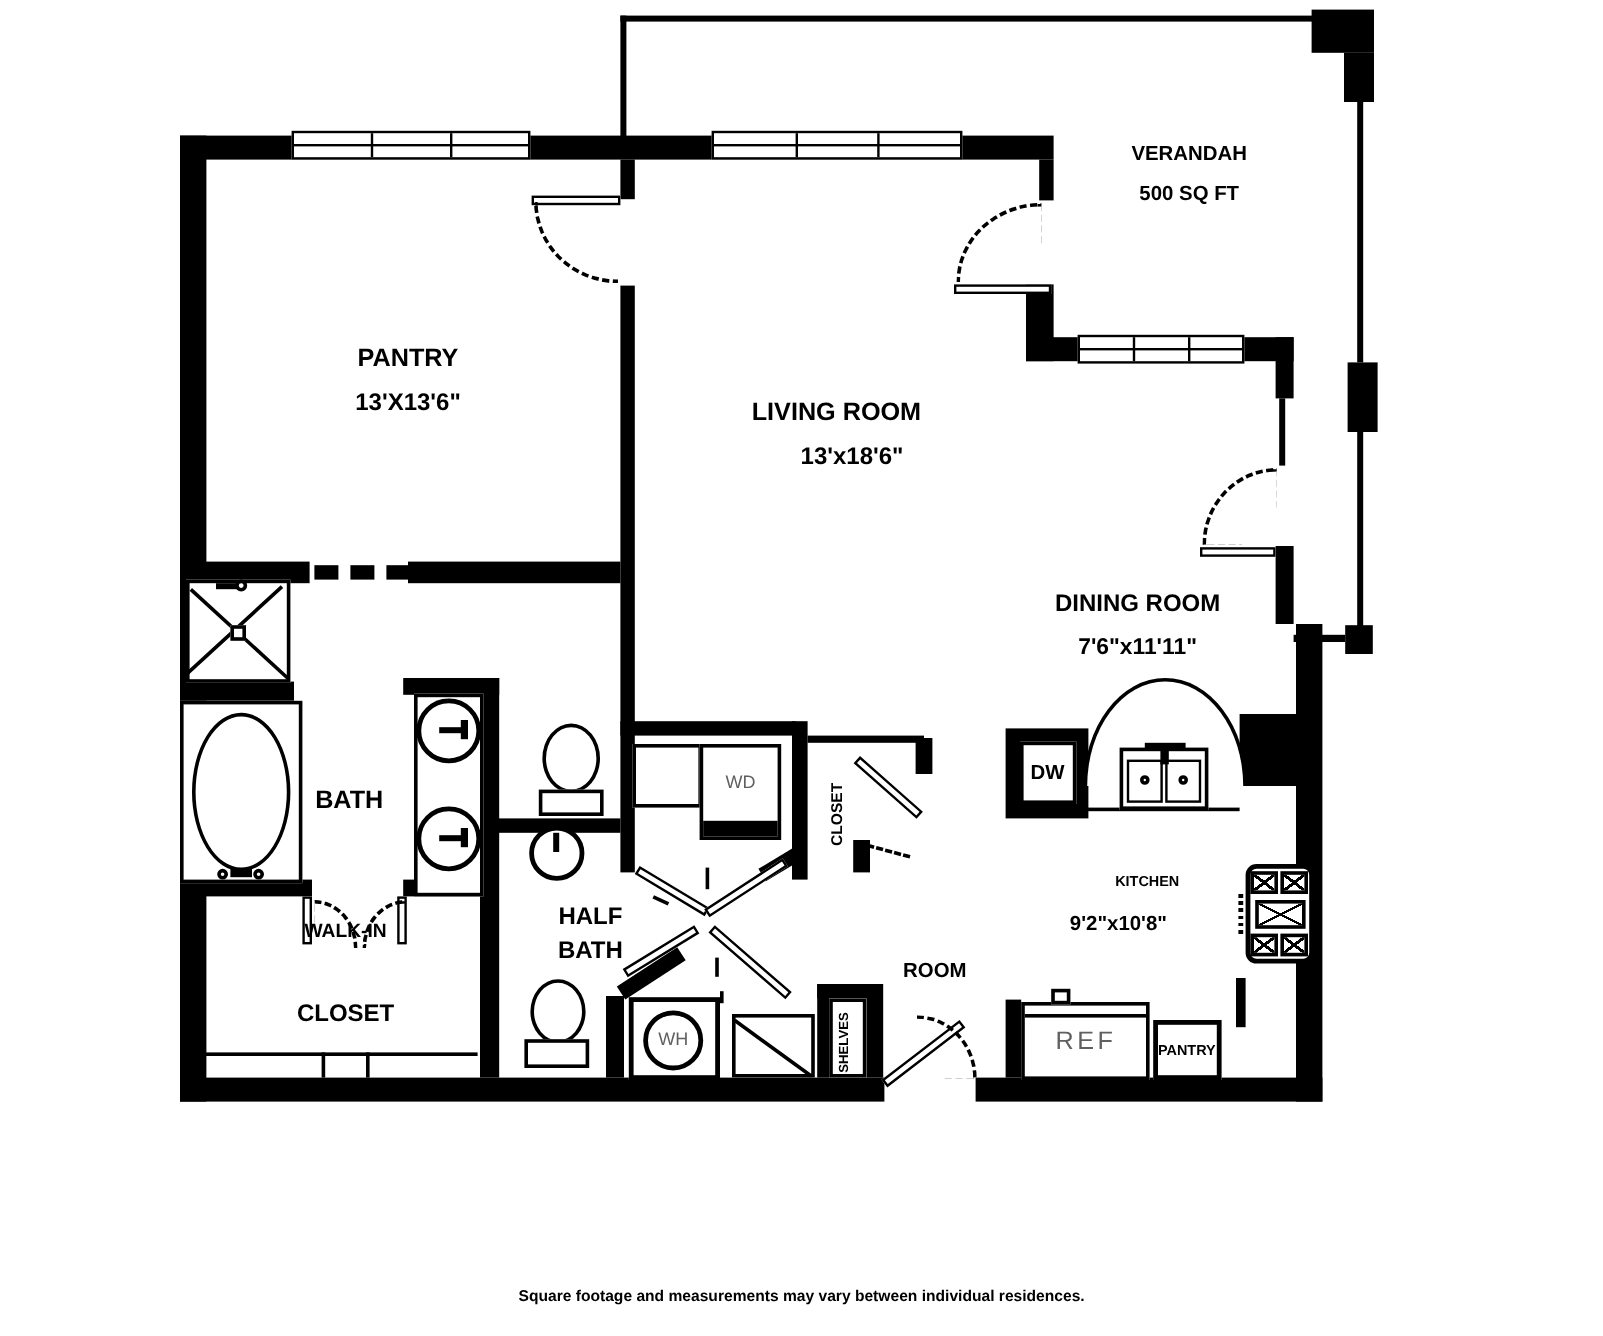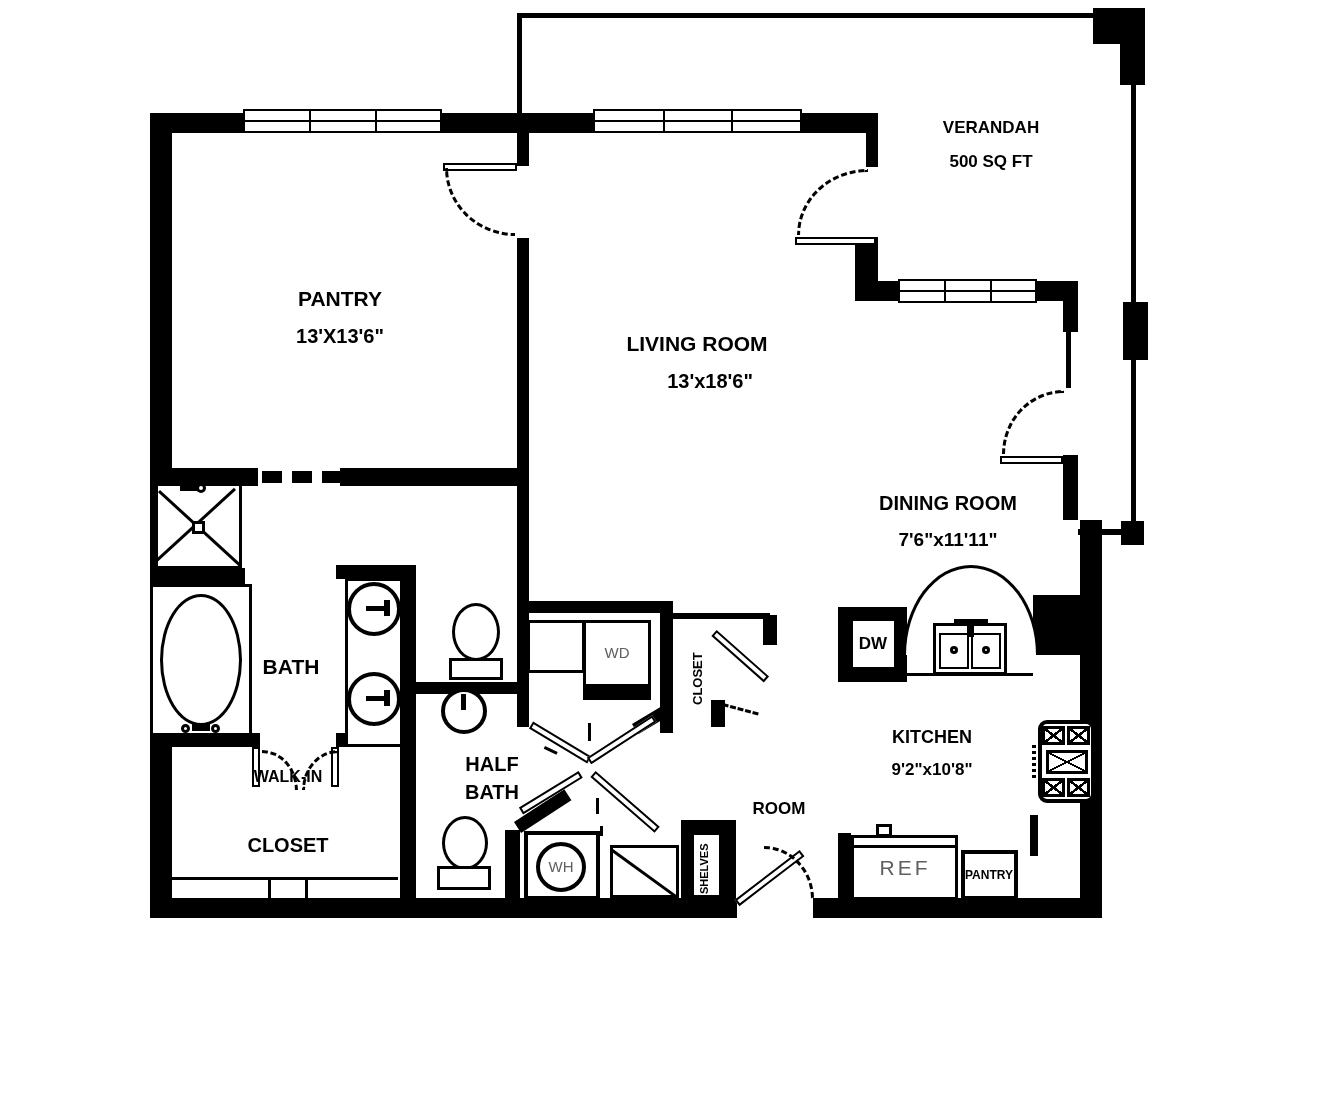--- a/index.html
+++ b/index.html
@@ -223,31 +223,32 @@
 
   <div class="lbl" style="left:340px;top:287px;font-size:21px">PANTRY</div>
   <div class="lbl" style="left:340px;top:325px;font-size:20px">13'X13'6"</div>
 
   <div class="lbl" style="left:697px;top:332px;font-size:21px">LIVING ROOM</div>
   <div class="lbl" style="left:710px;top:370px;font-size:20px">13'x18'6"</div>
 
   <div class="lbl" style="left:948px;top:492px;font-size:20px">DINING ROOM</div>
   <div class="lbl" style="left:948px;top:529px;font-size:19px">7'6"x11'11"</div>
 
-  <div class="lbl" style="left:932px;top:727px;font-size:18px">KITCHEN</div>
+  <div class="lbl" style="left:956px;top:727px;font-size:12px">KITCHEN</div>
   <div class="lbl" style="left:932px;top:760px;font-size:17px">9'2"x10'8"</div>
 
   <div class="lbl" style="left:291px;top:655px;font-size:21px">BATH</div>
 
   <div class="lbl" style="left:492px;top:753px;font-size:20px">HALF</div>
   <div class="lbl" style="left:492px;top:781px;font-size:20px">BATH</div>
 
   <div class="lbl" style="left:288px;top:768px;font-size:16px">WALK-IN</div>
   <div class="lbl" style="left:288px;top:834px;font-size:20px">CLOSET</div>
 
   <div class="lbl" style="left:779px;top:799px;font-size:17px">ROOM</div>
 
   <div style="position:absolute;left:162px;top:877px;width:236px;height:21px;border-top:3px solid #000;box-sizing:border-box"></div>
   <div class="w" style="left:268px;top:877px;width:3px;height:21px"></div>
   <div class="w" style="left:305px;top:877px;width:3px;height:21px"></div>
 
+  <div class="disc" style="top:1072px">Square footage and measurements may vary between individual residences.</div>
 
 </div>
 
 </body></html>

